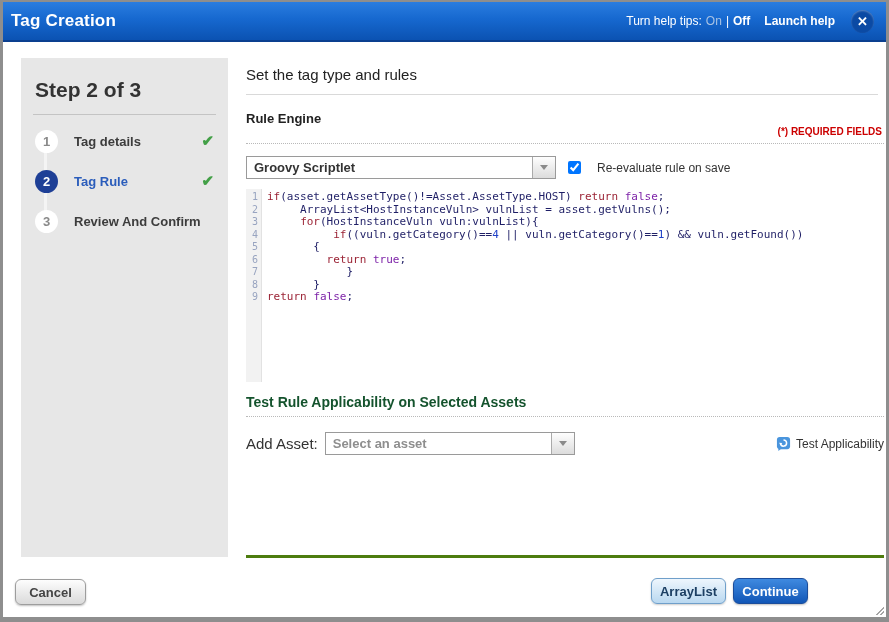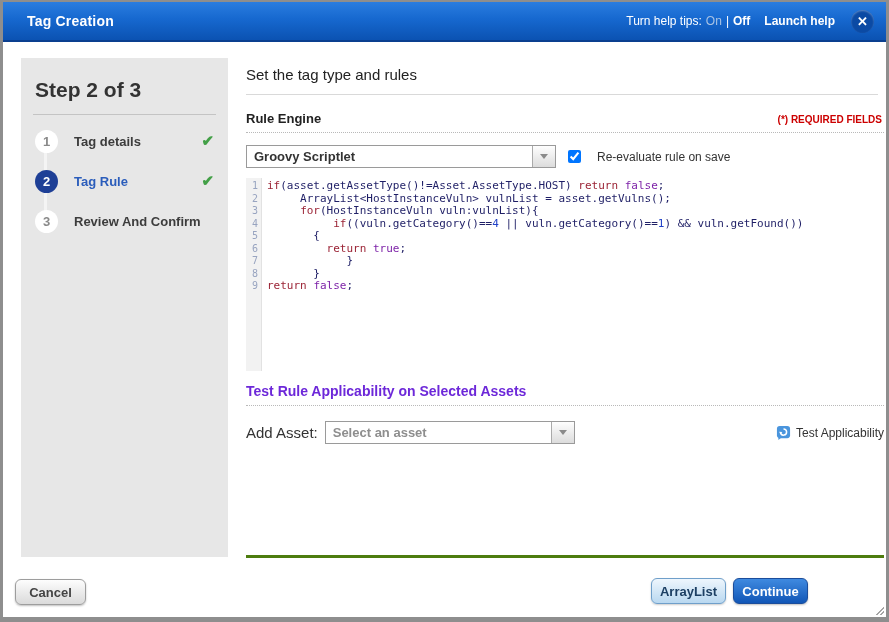--- a/index.html
+++ b/index.html
@@ -3,21 +3,21 @@
 <meta charset="utf-8">
 <style>
   html,body{margin:0;padding:0;background:#fff;font-family:"Liberation Sans",sans-serif;}
   .dialog{position:relative;width:889px;height:622px;box-sizing:border-box;
     border-style:solid;border-color:#8e8e8e;border-width:2px 3px 5px 3px;background:#fff;overflow:hidden;}
 
   
   .hdr{position:absolute;left:0;top:0;right:0;height:38px;
     background:linear-gradient(#2a7de0,#1668cf 45%,#0b52b2);border-bottom:2px solid #0a3f8f;
     display:flex;align-items:center;color:#fff;}
-  .hdr-title{font-size:14px;font-weight:bold;padding-left:24px;letter-spacing:.2px;text-align:center;}
+  .hdr-title{font-size:17px;font-weight:bold;padding-left:8px;letter-spacing:.2px;text-align:center;}
   .hdr-right{margin-left:auto;display:flex;align-items:center;gap:4px;font-size:12px;padding-right:12px;}
   .hdr-right .dim{color:#a8c2e4;}
   .hdr-right .b{font-weight:bold;}
   .hdr-link{cursor:pointer;}
   .launch{margin-left:10px;font-weight:bold;}
   .close-btn{margin-left:12px;width:23px;height:23px;border-radius:50%;background:#0b4aa4;
     display:flex;align-items:center;justify-content:center;color:#fff;font-size:13px;font-weight:bold;cursor:pointer;
     box-shadow:inset 0 1px 2px rgba(255,255,255,.35);}
 
   
@@ -32,21 +32,21 @@
   .step.active .step-num{background:#1e3f96;color:#fff;}
   .step-label{font-size:13px;font-weight:bold;color:#3c3c3c;margin-left:16px;}
   .step.active .step-label{color:#2b5dbb;}
   .check{margin-left:auto;margin-right:14px;color:#43a047;font-size:15px;font-weight:bold;}
 
   
   .content{position:absolute;left:243px;top:56px;width:638px;height:497px;border-bottom:3px solid #4d7c0f;}
   .page-heading{font-size:15px;color:#222;padding-top:8px;}
   .heading-divider{border:none;border-top:1px solid #d9d9d9;margin:11px 6px 0 0;}
 
-  .section-row{display:flex;align-items:baseline;margin-top:16px;padding-right:2px;}
+  .section-row{display:flex;align-items:baseline;margin-top:16px;padding-right:2px;flex-direction:column;}
   .section-title{font-size:13px;font-weight:bold;color:#222;}
   .required-note{margin-left:auto;font-size:10px;font-weight:bold;color:#cc0000;}
   .dotted{border:none;border-top:1px dotted #b9b9b9;margin:6px 0 0 0;}
 
   .engine-row{display:flex;align-items:center;margin-top:12px;}
   .dropdown{display:flex;align-items:center;height:21px;border:1px solid #9a9a9a;background:#fff;cursor:pointer;gap:18px;}
   .dd-engine{width:308px;}
   .dd-asset{width:248px;}
   .dd-text{flex:1;font-size:13px;font-weight:bold;color:#333;padding-left:7px;
     white-space:nowrap;overflow:hidden;}
@@ -62,21 +62,21 @@
   .code-wrap{display:flex;margin-top:10px;height:193px;background:#fff;font-family:"DejaVu Sans Mono","Liberation Mono",monospace;cursor:text;}
   .code-gutter{width:16px;background:#f2f2f2;border-right:1px solid #e2e2e2;
     text-align:right;padding:2px 3px 0 0;box-sizing:border-box;color:#98a4c0;font-size:10px;line-height:12.5px;}
   .code-lines{flex:1;padding:2px 0 0 5px;font-size:11px;line-height:12.5px;white-space:pre;overflow:hidden;}
   .tok-p{color:#1f1f66;}
   .tok-k{color:#9b2335;}
   .tok-a{color:#7d22a8;}
   .tok-n{color:#2041c8;}
 
   
-  .test-title{font-size:14px;font-weight:bold;color:#6d28d9;margin-top:12px;}
+  .test-title{font-size:14px;font-weight:bold;color:#14532d;margin-top:12px;}
   .asset-row{display:flex;align-items:center;margin-top:15px;}
   .add-asset-label{font-size:15px;color:#333;margin-right:7px;}
   .test-apply{margin-left:auto;display:flex;align-items:center;gap:5px;cursor:pointer;}
   .test-apply-label{font-size:12px;color:#333;}
 
   
   .btn{position:absolute;height:26px;border-radius:6px;font-size:13px;font-weight:bold;
     display:flex;align-items:center;justify-content:center;cursor:pointer;box-sizing:border-box;}
   .btn-cancel{left:12px;bottom:12px;width:71px;border:1px solid #9d9d9d;color:#444;
     background:linear-gradient(#fdfdfd,#dadada);box-shadow:0 1px 2px rgba(0,0,0,.25);}

